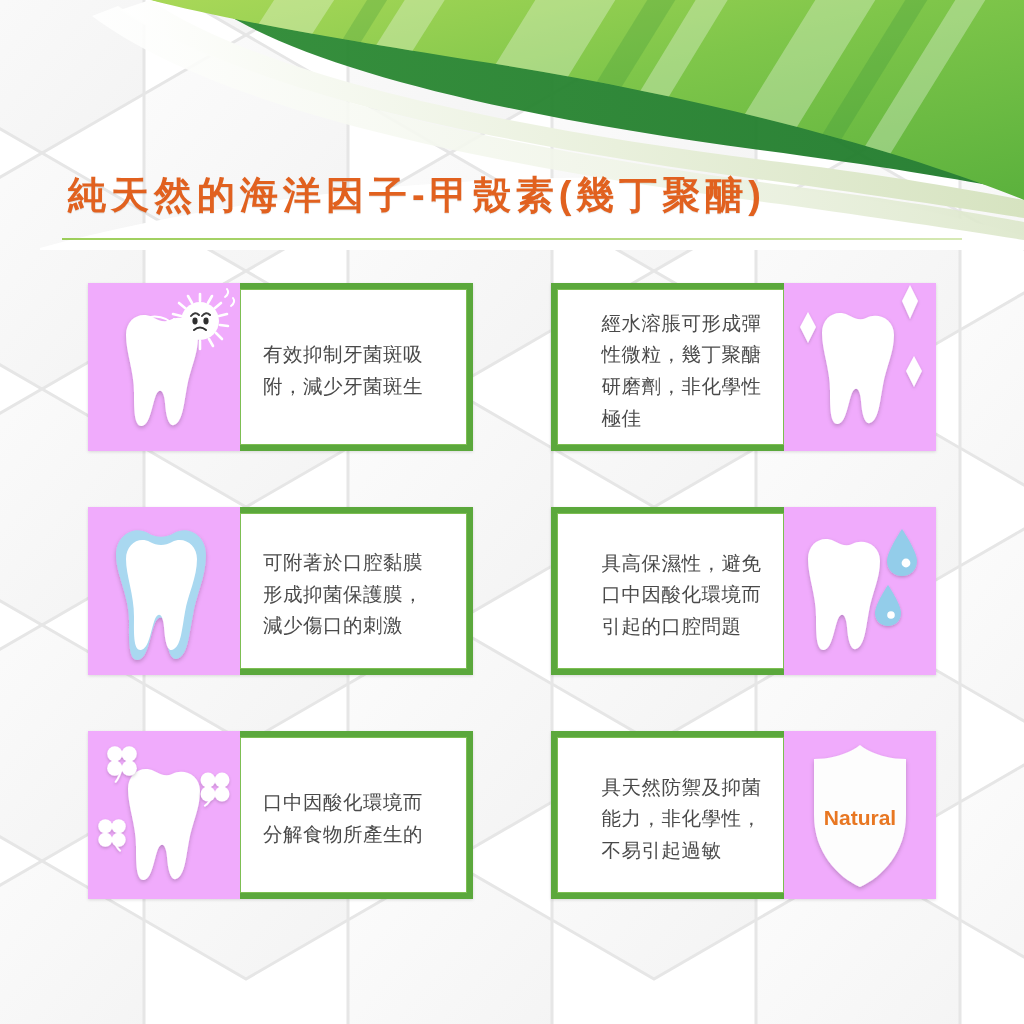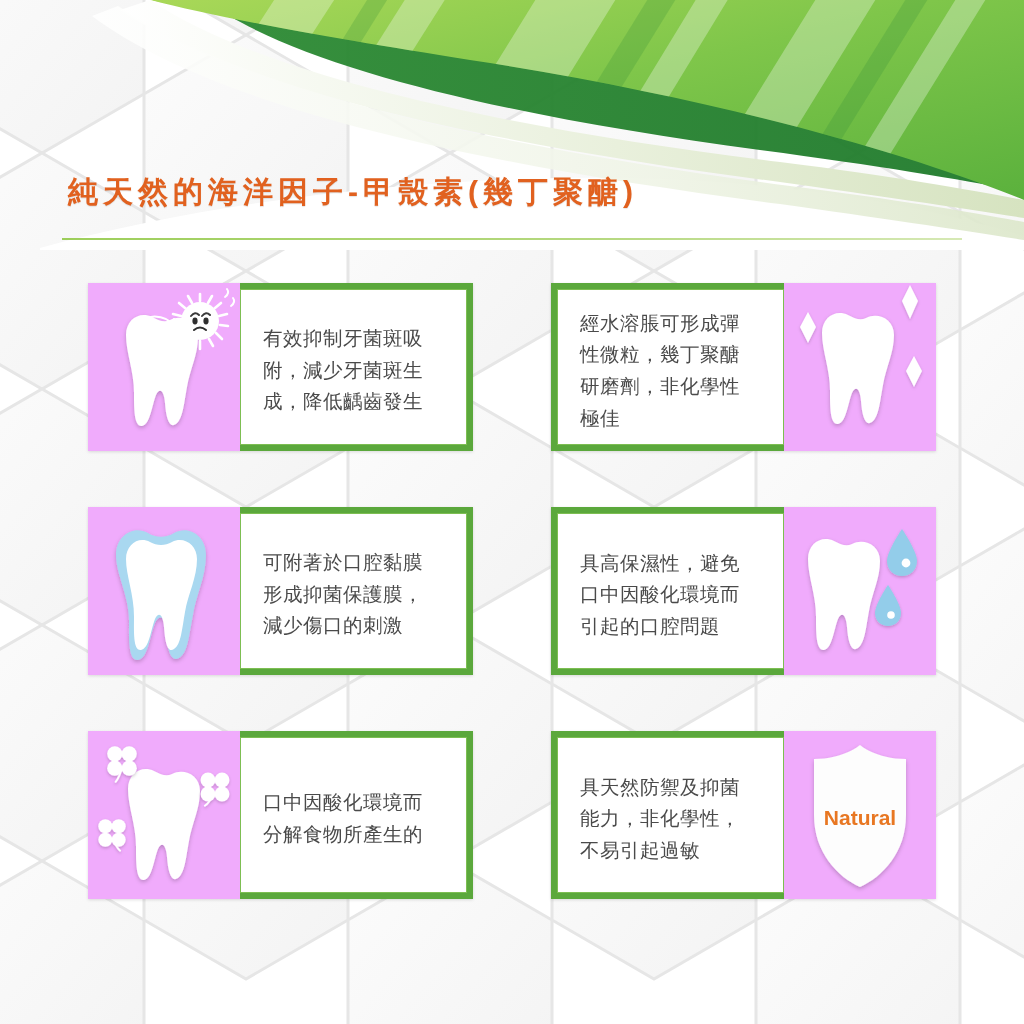--- a/index.html
+++ b/index.html
@@ -16,21 +16,21 @@
 
   
   #header-art{position:absolute;top:0;left:0;width:1024px;height:250px;z-index:1;}
 
   
   .title-wrap{
     position:absolute;left:0;top:175px;width:1024px;z-index:3;
   }
   .page-title{
     margin:0;padding:0 0 0 68px;
-    font-size:30px;font-weight:bold;
+    font-size:38px;font-weight:bold;
     letter-spacing:5px;
     color:#E1611F;
     line-height:1.1;
     text-shadow:0 1px 1px rgba(0,0,0,.10);
     white-space:nowrap;
   }
   .title-rule{
     position:absolute;left:62px;top:63px;width:900px;height:2px;
     background:linear-gradient(to right,#8CC63E 0%,#A9D26A 60%,#CFE5A8 100%);
     opacity:.85;
@@ -61,21 +61,21 @@
   }
   .text-panel{
     flex:1 1 auto;
     background:#ffffff;
     border:1px solid #7DBE52;
     display:flex;align-items:center;
     box-sizing:border-box;
     padding:7px 0 0 22px;
     margin:6px 6px 6px 0;
   }
-  .card.rev .text-panel{margin:6px 0 6px 6px;padding:8px 0 0 22px;}
+  .card.rev .text-panel{margin:6px 0 6px 6px;padding:8px 0 0 22px;justify-content:center;}
   .card-text{
     font-family:"DejaVu Sans","Liberation Sans",sans-serif;
     font-size:19.5px;
     line-height:1.62;
     color:#4A4A4A;
     letter-spacing:.5px;
   }
   .card-text span{display:block;white-space:nowrap;}
 
   .icon-svg{display:block;width:152px;height:168px;}
@@ -241,21 +241,20 @@
         <path d="M88,44 L80,42 M88,44 L86,36" stroke="#FFFFFF" stroke-width="2.2" fill="none" stroke-linecap="round"></path>
 
         <path d="M137,14 q5,-4 2,-8" stroke="#FFFFFF" stroke-width="2" fill="none" stroke-linecap="round"></path>
         <path d="M143,23 q5,-4 2,-8" stroke="#FFFFFF" stroke-width="2" fill="none" stroke-linecap="round"></path>
       </svg>
     </div>
     <div class="text-panel">
       <div class="card-text">
         <span>有效抑制牙菌斑吸</span>
         <span>附，減少牙菌斑生</span>
-        <span>成，降低齲齒發生</span>
       </div>
     </div>
   </div>
 
   <div class="card rev">
     <div class="text-panel">
       <div class="card-text">
         <span>經水溶脹可形成彈</span>
         <span>性微粒，幾丁聚醣</span>
         <span>研磨劑，非化學性</span>

